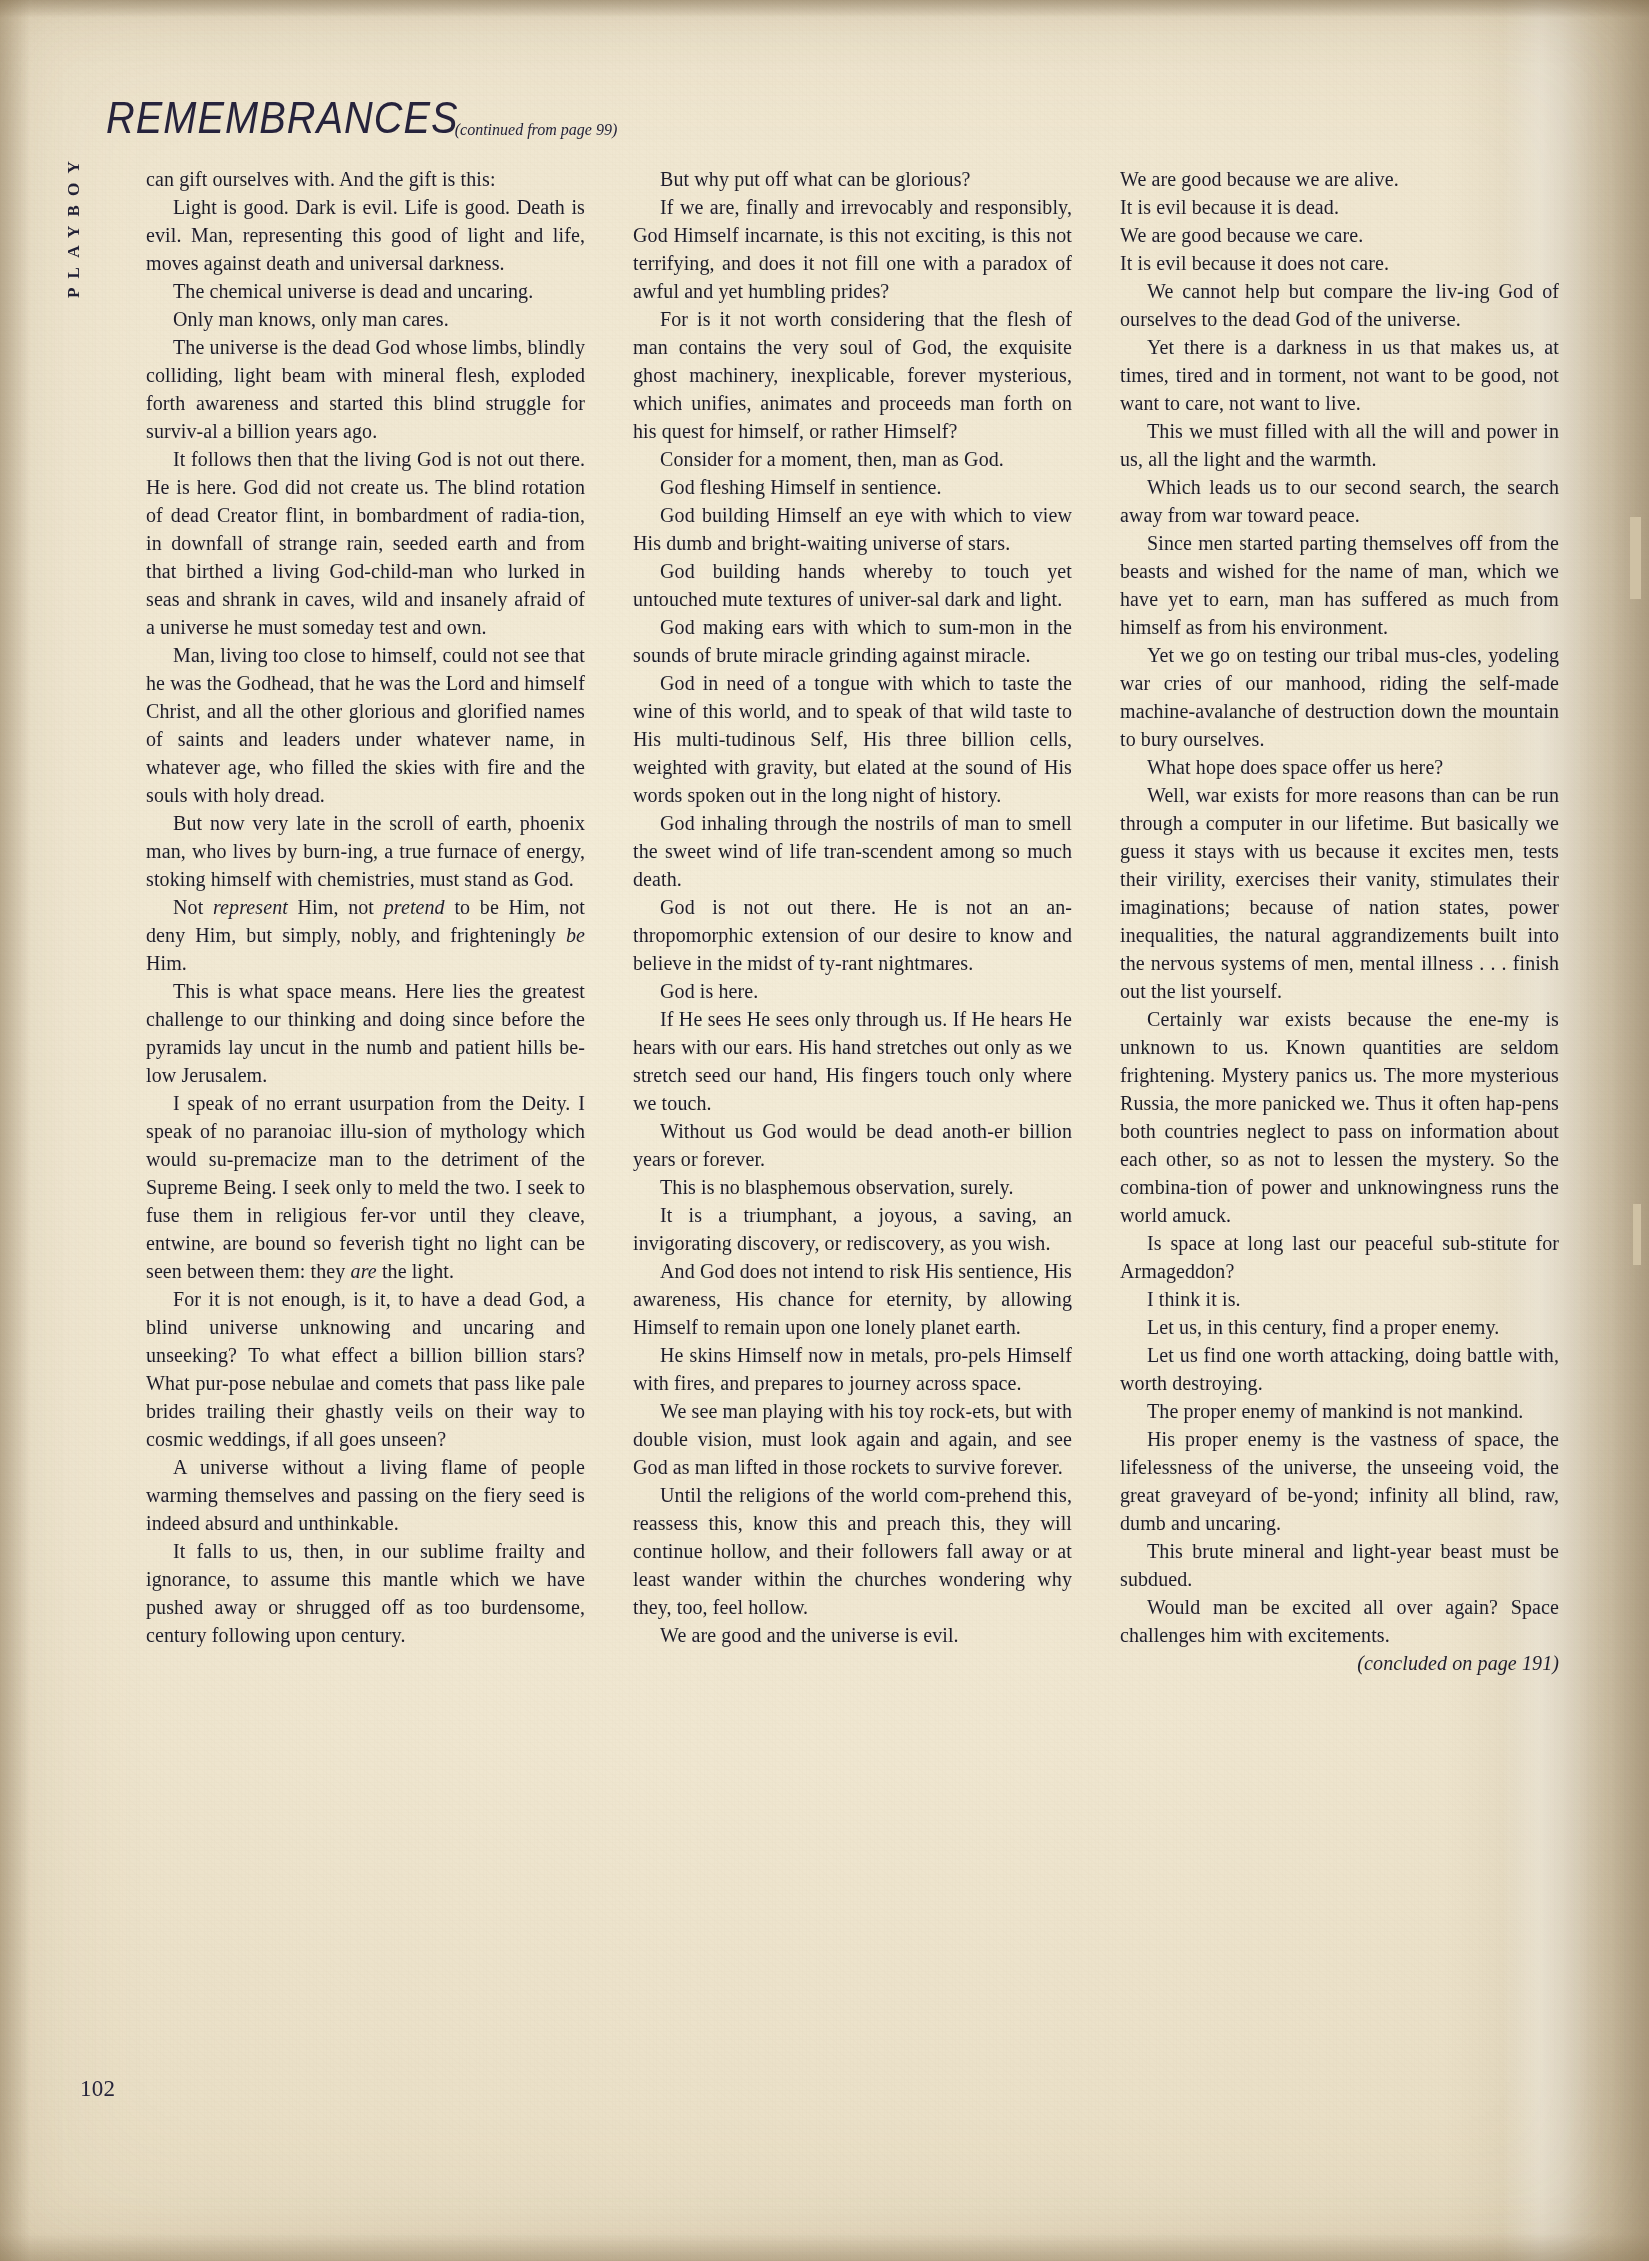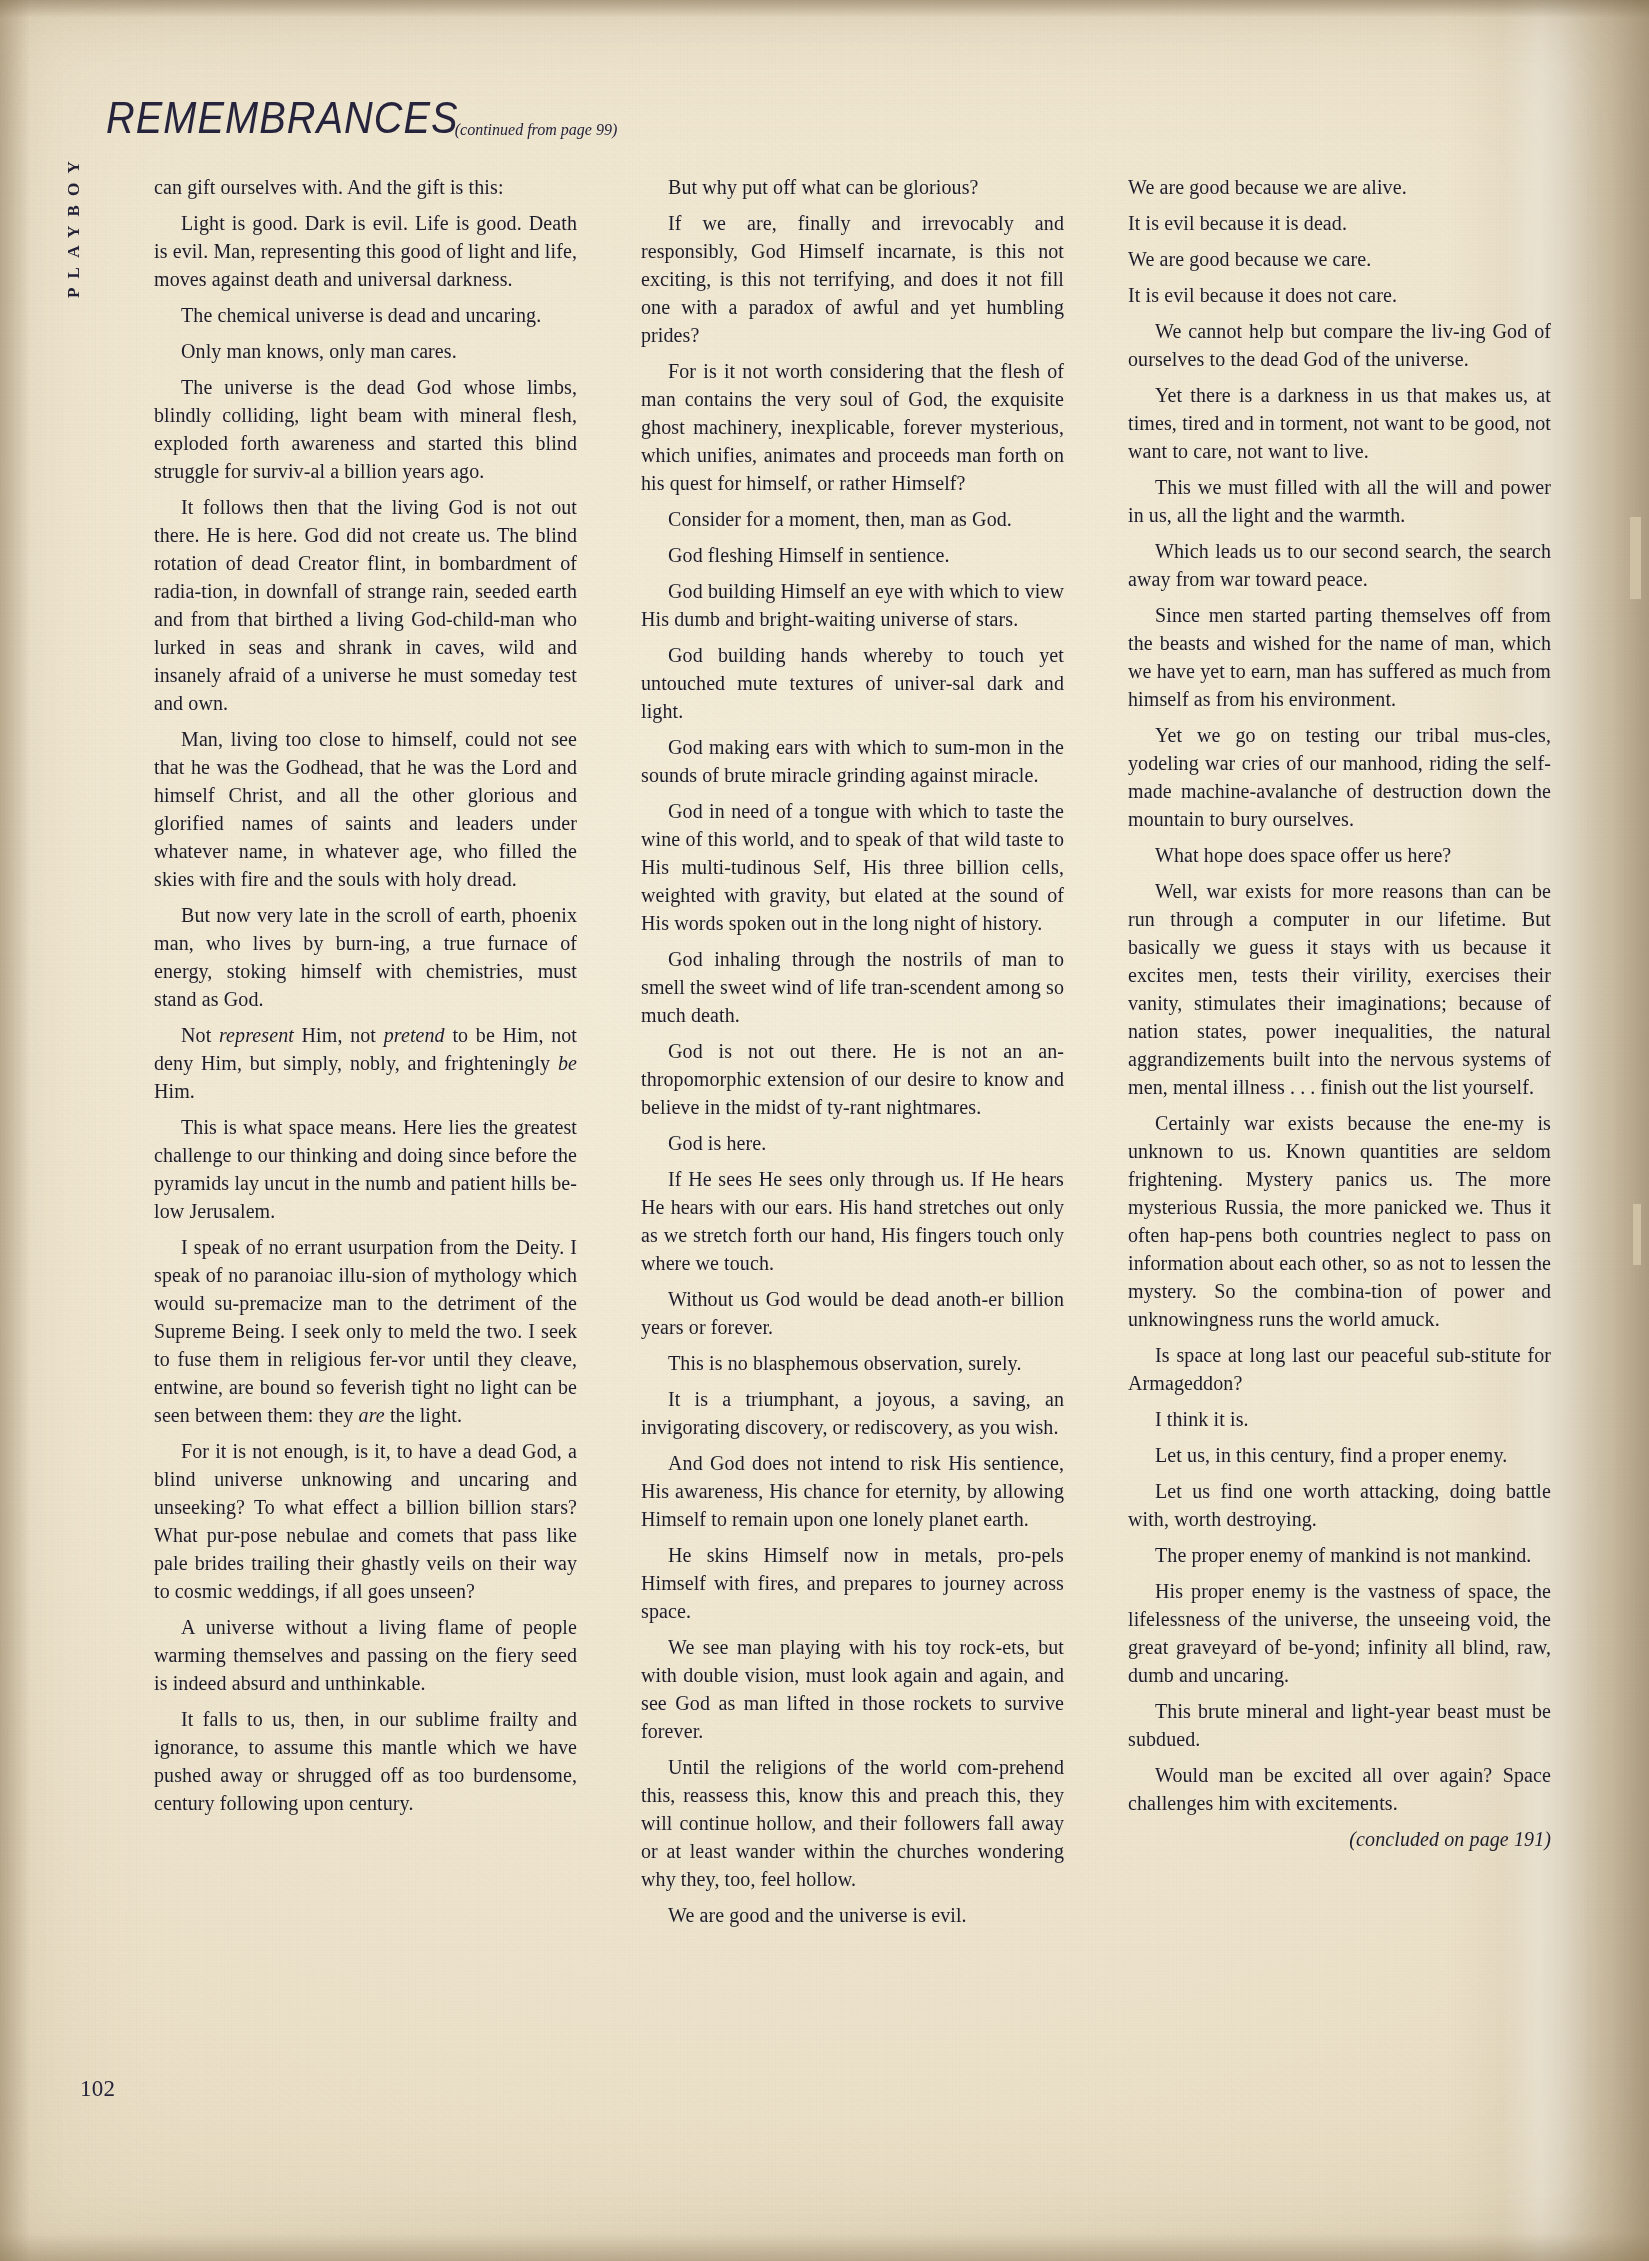--- a/index.html
+++ b/index.html
@@ -152,21 +152,21 @@
     top: 165px;
     width: 1412px;
     display: flex;
     gap: 48px;
   }
   .col {
     width: 439px;
     flex: 0 0 439px;
   }
   .col p {
-    margin: 8px;
+    margin: 0;
     text-align: justify;
     text-justify: inter-word;
     font-size: 20px;
     line-height: 28px;
     text-indent: 1.35em;
     hyphens: manual;
     color: #1d1c2b;
     letter-spacing: 0.1px;
   }
   .col p.noindent { text-indent: 0; }
@@ -239,21 +239,21 @@
           <p class="">For is it not worth considering that the flesh of man contains the very soul of God, the exquisite ghost machinery, inexplicable, forever mysterious, which unifies, animates and proceeds man forth on his quest for himself, or rather Himself?</p>
           <p class="">Consider for a moment, then, man as God.</p>
           <p class="">God fleshing Himself in sentience.</p>
           <p class="">God building Himself an eye with which to view His dumb and bright-waiting universe of stars.</p>
           <p class="">God building hands whereby to touch yet untouched mute textures of univer-sal dark and light.</p>
           <p class="">God making ears with which to sum-mon in the sounds of brute miracle grinding against miracle.</p>
           <p class="">God in need of a tongue with which to taste the wine of this world, and to speak of that wild taste to His multi-tudinous Self, His three billion cells, weighted with gravity, but elated at the sound of His words spoken out in the long night of history.</p>
           <p class="">God inhaling through the nostrils of man to smell the sweet wind of life tran-scendent among so much death.</p>
           <p class="">God is not out there. He is not an an-thropomorphic extension of our desire to know and believe in the midst of ty-rant nightmares.</p>
           <p class="">God is here.</p>
-          <p class="">If He sees He sees only through us. If He hears He hears with our ears. His hand stretches out only as we stretch forth our hand, His fingers touch only where we touch.</p>
+          <p class="">If He sees He sees only through us. If He hears He hears with our ears. His hand stretches out only as we stretch seed our hand, His fingers touch only where we touch.</p>
           <p class="">Without us God would be dead anoth-er billion years or forever.</p>
           <p class="">This is no blasphemous observation, surely.</p>
           <p class="">It is a triumphant, a joyous, a saving, an invigorating discovery, or rediscovery, as you wish.</p>
           <p class="">And God does not intend to risk His sentience, His awareness, His chance for eternity, by allowing Himself to remain upon one lonely planet earth.</p>
           <p class="">He skins Himself now in metals, pro-pels Himself with fires, and prepares to journey across space.</p>
           <p class="">We see man playing with his toy rock-ets, but with double vision, must look again and again, and see God as man lifted in those rockets to survive forever.</p>
           <p class="">Until the religions of the world com-prehend this, reassess this, know this and preach this, they will continue hollow, and their followers fall away or at least wander within the churches wondering why they, too, feel hollow.</p>
           <p class="">We are good and the universe is evil.</p>
         </div>
       <div class="col" id="col-2">

